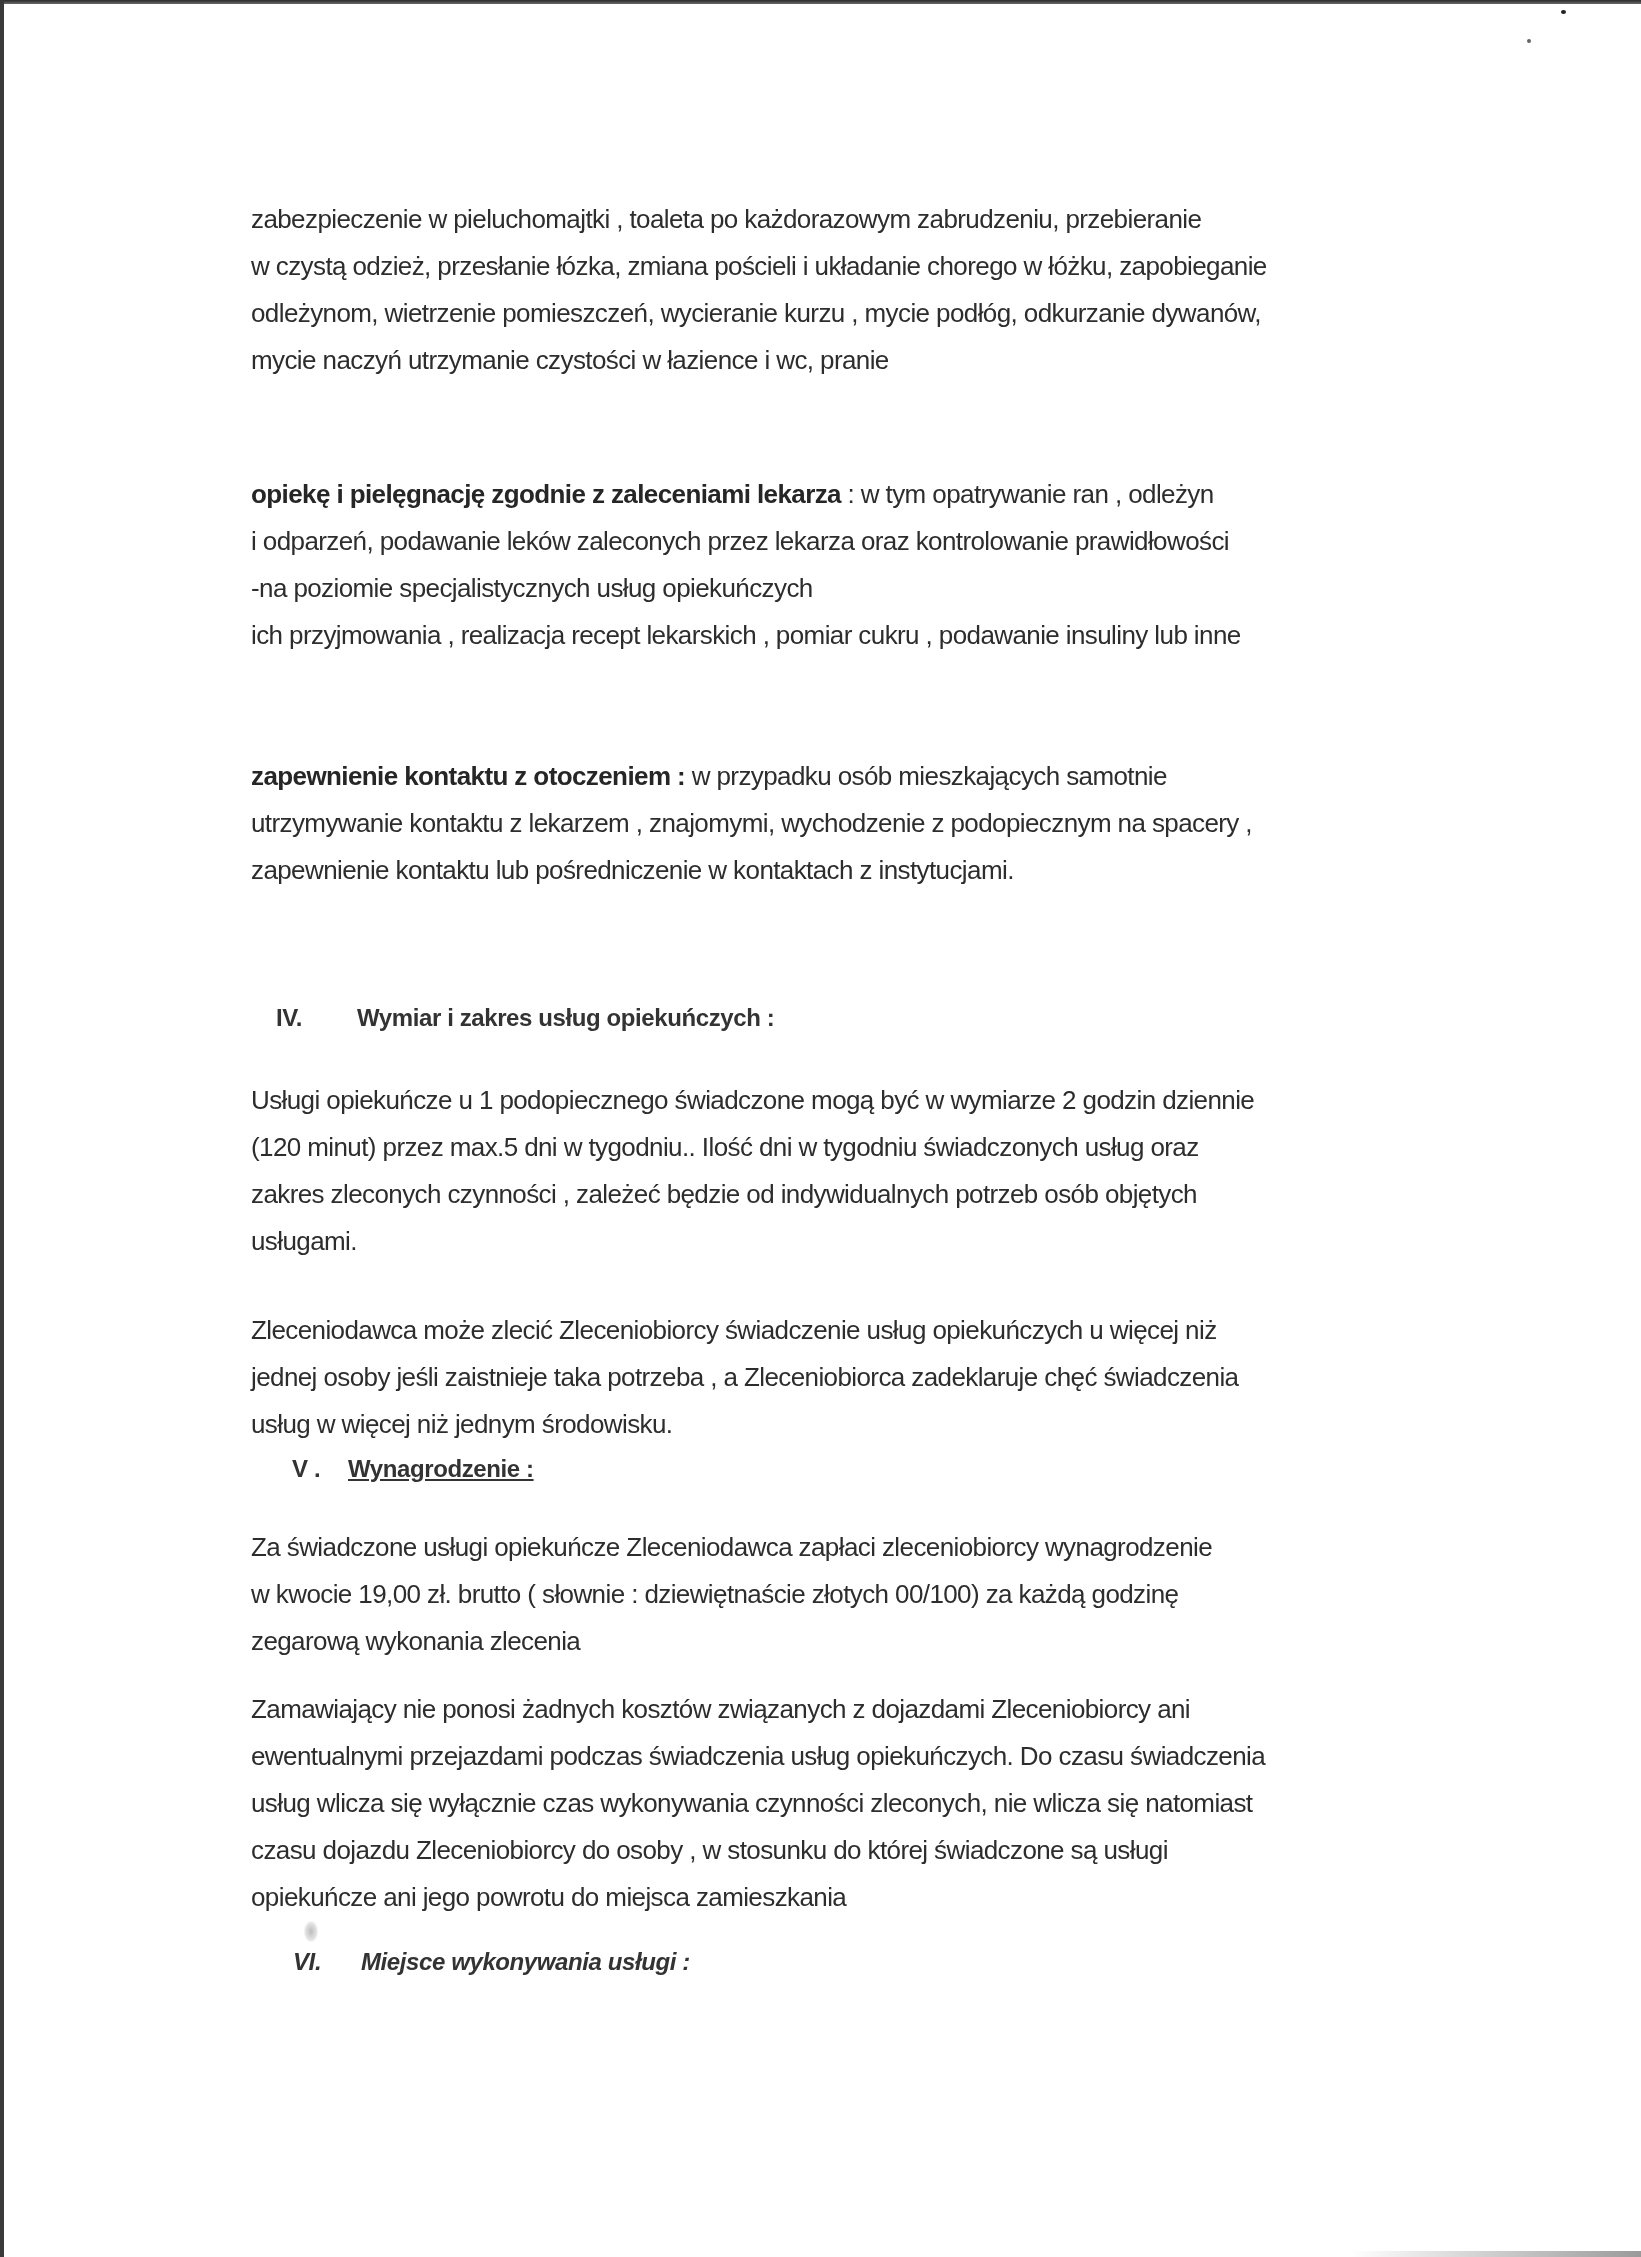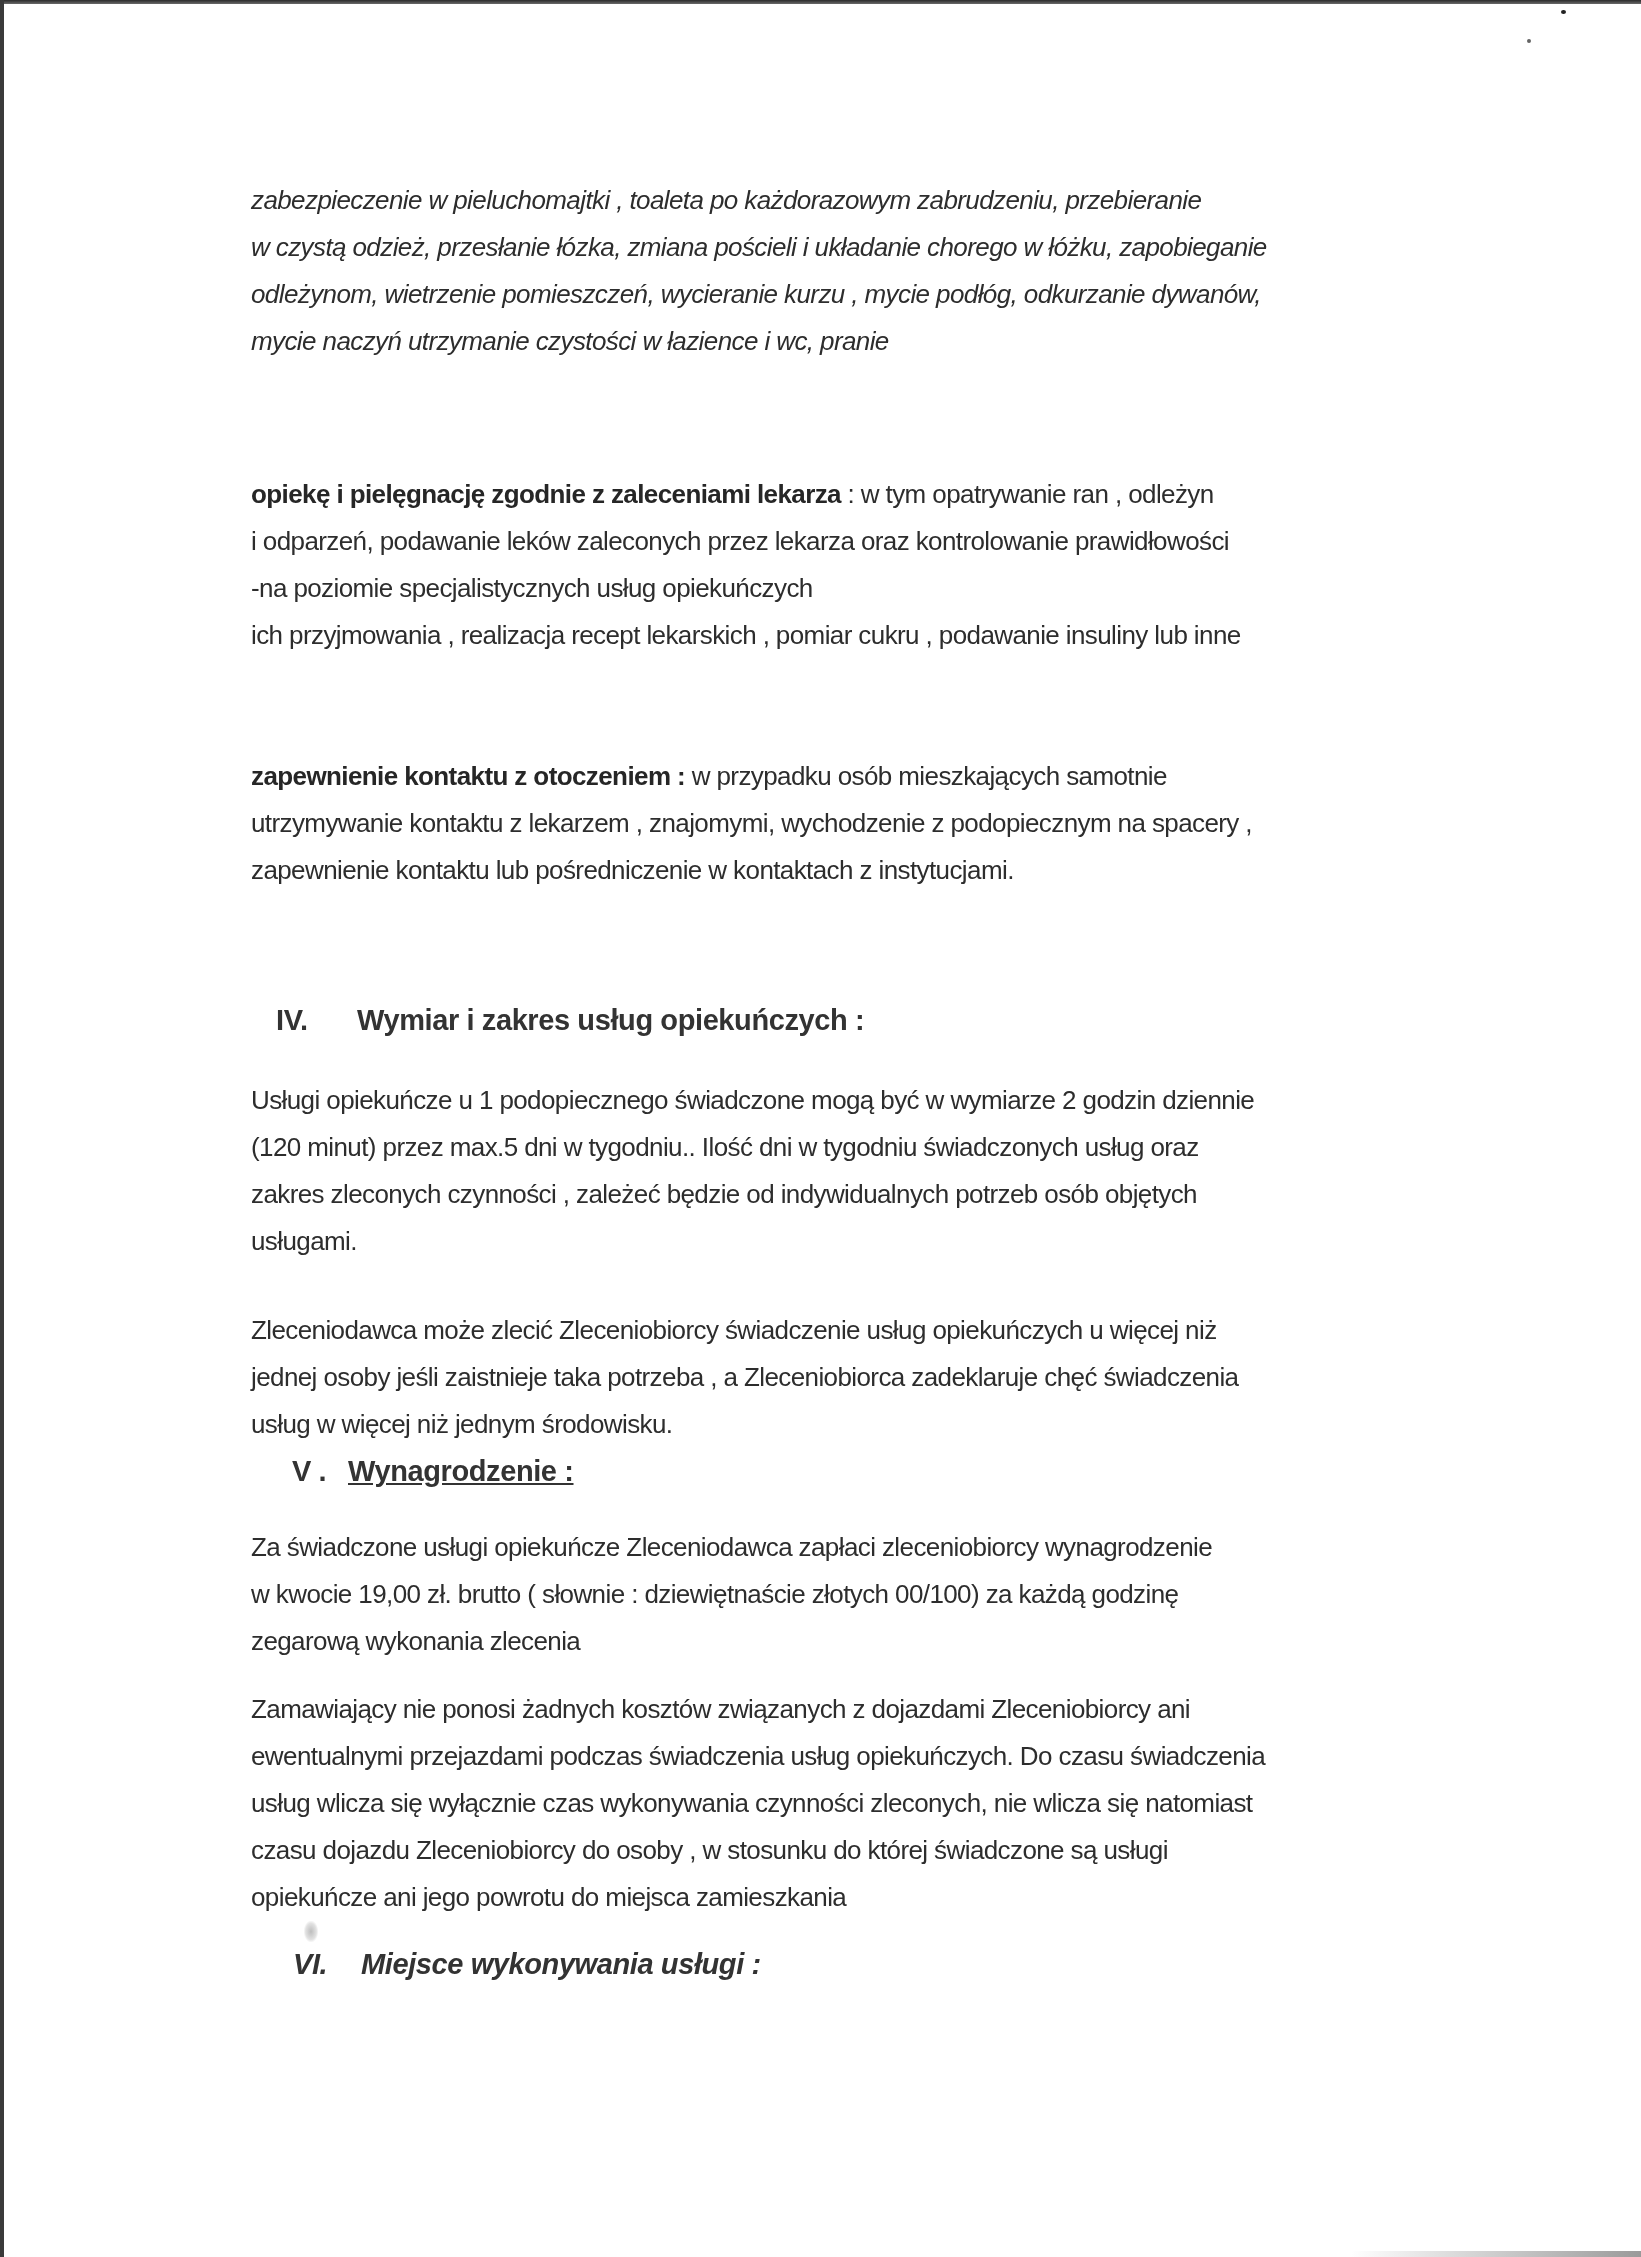--- a/index.html
+++ b/index.html
@@ -44,21 +44,21 @@
       line-height: 47px;
       letter-spacing: -0.6px;
       color: #2d2d2d;
       margin: 0;
       white-space: nowrap;
     }
     .para .line { display: block; }
     .para b { font-weight: bold; color: #262626; }
     .heading {
       position: absolute;
-      font-size: 29px;
+      font-size: 24px;
       font-weight: bold;
       color: #333333;
       letter-spacing: -0.4px;
       margin: 0;
       white-space: nowrap;
     }
     .heading .num { display: inline-block; }
     .smudge {
       position: absolute; left: 304px; top: 1921px; width: 13.5px; height: 21px;
       background: radial-gradient(ellipse at center, #bdbdbd 0%, #e2e2e2 55%, rgba(255,255,255,0) 75%);
@@ -69,21 +69,21 @@
 
 <div class="scan-top"></div>
 <div class="scan-left"></div>
 <div class="scan-bottom-shade"></div>
 <div class="speck" style="left:1561px;top:9.7px;width:4.8px;height:3.9px;"></div>
 <div class="speck" style="left:1527px;top:39px;width:3.9px;height:3.9px;opacity:0.7;"></div>
 <div class="smudge"></div>
 
 <div class="page">
 
-  <p class="para" style="top:177px;font-style:italic;">
+  <p class="para" style="top:196px;">
     <span class="line">zabezpieczenie w pieluchomajtki , toaleta po każdorazowym zabrudzeniu, przebieranie</span>
     <span class="line">w czystą odzież, przesłanie łózka, zmiana pościeli i układanie chorego w łóżku, zapobieganie</span>
     <span class="line">odleżynom, wietrzenie pomieszczeń, wycieranie kurzu , mycie podłóg, odkurzanie dywanów,</span>
     <span class="line">mycie naczyń utrzymanie czystości w łazience i wc, pranie</span>
   </p>
 
   <p class="para" style="top:471px;">
     <span class="line"><b>opiekę i pielęgnację zgodnie z zaleceniami lekarza</b><span> : w tym opatrywanie ran , odleżyn</span></span>
     <span class="line">i odparzeń,  podawanie leków zaleconych przez lekarza oraz kontrolowanie prawidłowości</span>
     <span class="line">-na poziomie specjalistycznych usług opiekuńczych</span>

